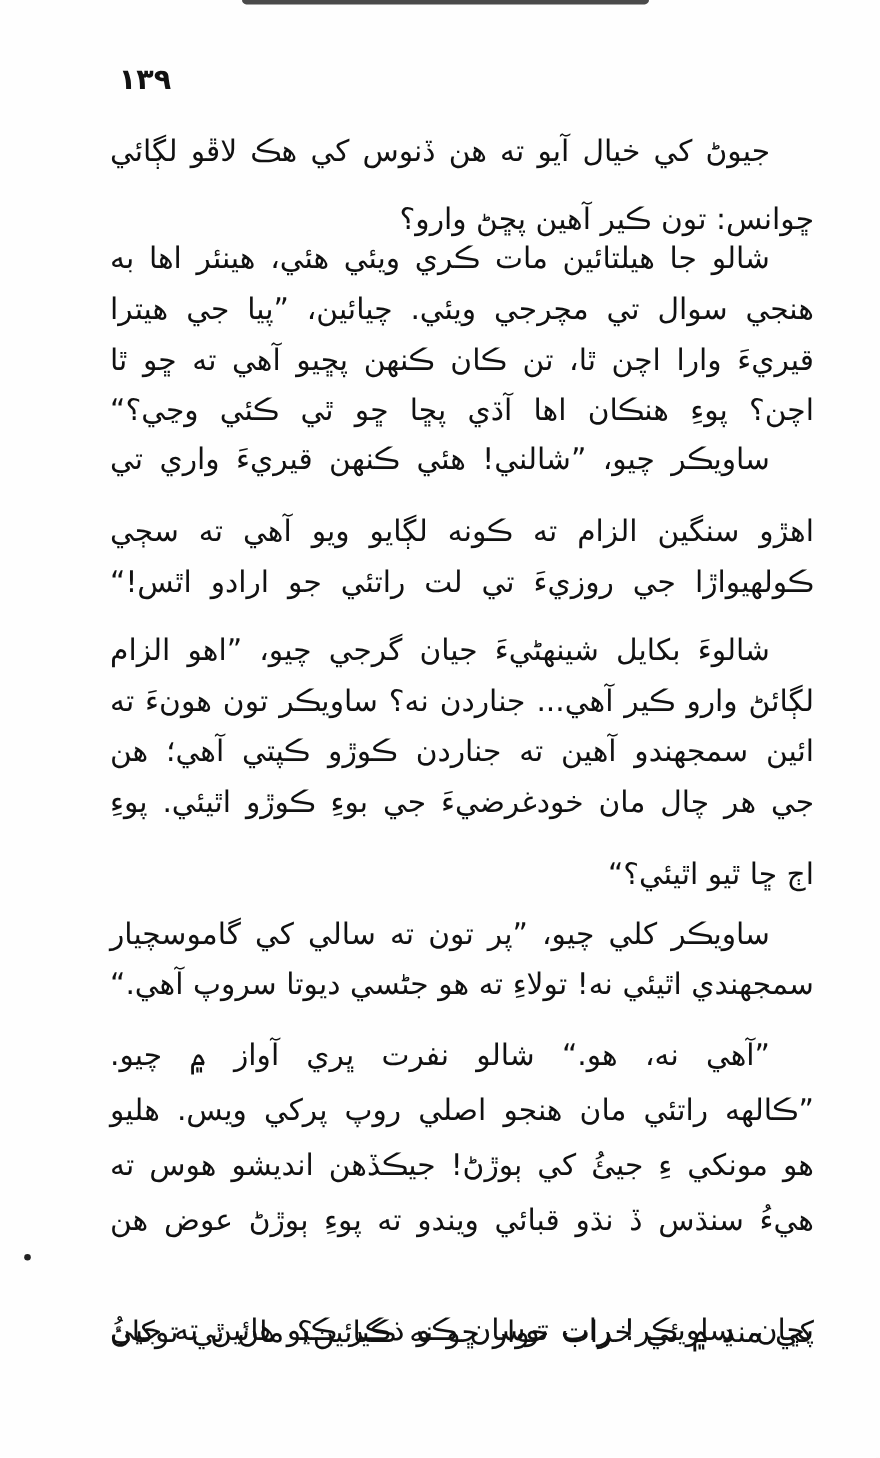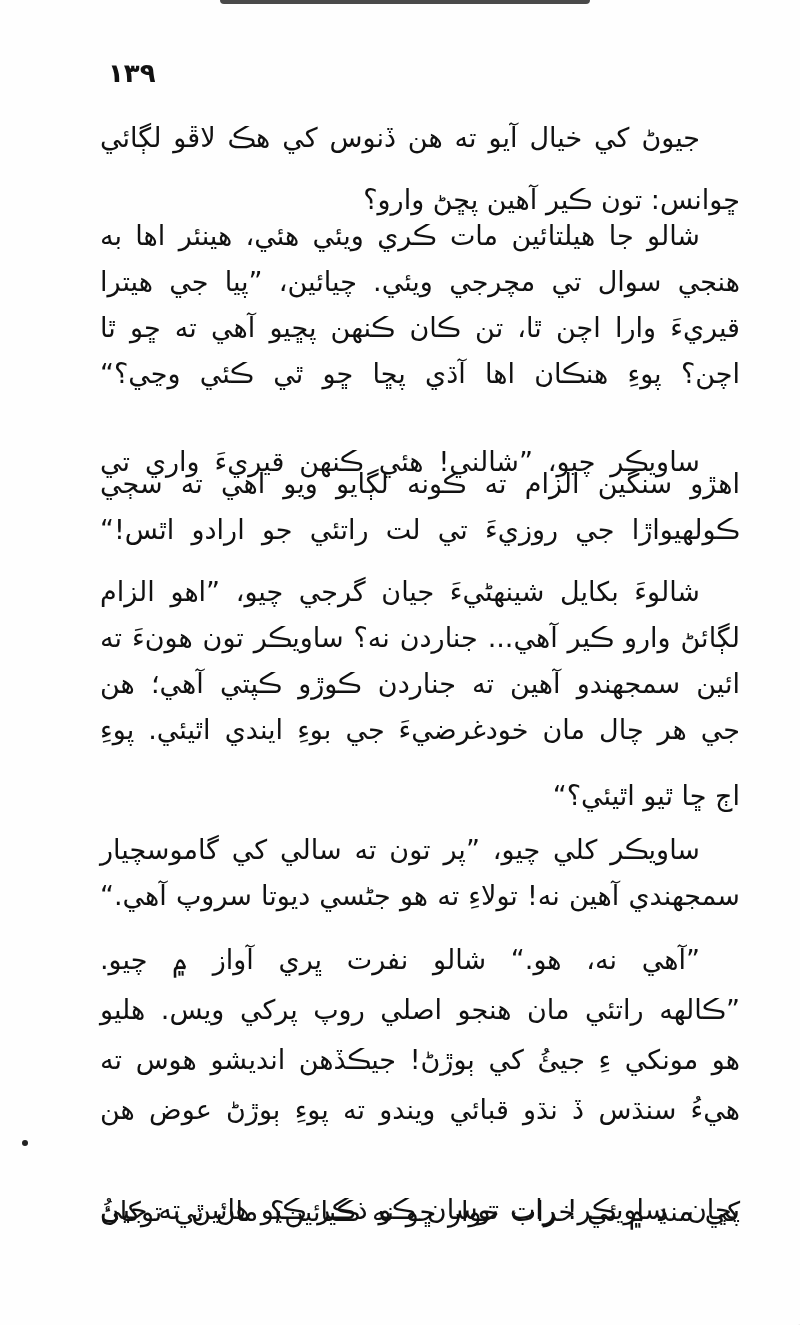--- a/index.html
+++ b/index.html
@@ -134,32 +134,32 @@
   <div class="text-block">
 
     <div class="line indent" style="top:118px">جيوڻ کي خيال آيو ته هن ڏنوس کي هڪ لاڦو لڳائي</div>
     <div class="line short" style="top:160px">ڇوانس: تون ڪير آهين پڇڻ وارو؟</div>
 
     <div class="line indent" style="top:216px">شالو جا هيلتائين مات ڪري ويئي هئي، هينئر اها به</div>
     <div class="line" style="top:262px">هنجي سوال تي مچرجي ويئي. چيائين، ”پيا جي هيترا</div>
     <div class="line" style="top:308px">قيريءَ وارا اچن ٿا، تن ڪان ڪنهن پڇيو آهي ته ڇو ٿا</div>
     <div class="line" style="top:354px">اچن؟ پوءِ هنڪان اها آڌي پڇا ڇو ٿي ڪئي وڃي؟“</div>
 
-    <div class="line indent" style="top:442px">ساويڪر چيو، ”شالني! هئي ڪنهن قيريءَ واري تي</div>
+    <div class="line indent" style="top:398px">ساويڪر چيو، ”شالني! هئي ڪنهن قيريءَ واري تي</div>
     <div class="line" style="top:464px">اهڙو سنگين الزام ته ڪونه لڳايو ويو آهي ته سڄي</div>
     <div class="line" style="top:510px">ڪولهيواڙا جي روزيءَ تي لت راتئي جو ارادو اٿس!“</div>
 
     <div class="line indent" style="top:572px">شالوءَ بکايل شينهڻيءَ جيان گرجي چيو، ”اهو الزام</div>
     <div class="line" style="top:618px">لڳائڻ وارو ڪير آهي... جناردن نه؟ ساويڪر تون هونءَ ته</div>
     <div class="line" style="top:664px">ائين سمجهندو آهين ته جناردن ڪوڙو ڪپتي آهي؛ هن</div>
-    <div class="line" style="top:710px">جي هر چال مان خودغرضيءَ جي بوءِ ايندي اٿيئي. پوءِ</div>
+    <div class="line" style="top:710px">جي هر چال مان خودغرضيءَ جي بوءِ ڪوڙو اٿيئي. پوءِ</div>
     <div class="line short" style="top:756px">اڄ ڇا ٿيو اٿيئي؟“</div>
 
     <div class="line indent" style="top:830px">ساويڪر کلي چيو، ”پر تون ته سالي کي گاموسچيار</div>
-    <div class="line" style="top:876px">سمجهندي آهين نه! تولاءِ ته هو جڻسي ديوتا سروپ آهي.“</div>
+    <div class="line" style="top:876px">سمجهندي اٿيئي نه! تولاءِ ته هو جڻسي ديوتا سروپ آهي.“</div>
 
     <div class="line indent" style="top:940px">”آهي نه، هو.“ شالو نفرت ڀري آواز ۾ چيو.</div>
     <div class="line" style="top:990px">”ڪالهه راتئي مان هنجو اصلي روپ پرکي ويس. هليو</div>
     <div class="line" style="top:1040px">هو مونکي ءِ جيئُ کي ٻوڙڻ! جيڪڏهن انديشو هوس ته</div>
     <div class="line" style="top:1090px">هيءُ سنڌس ڏ نڌو قبائي ويندو ته پوءِ ٻوڙڻ عوض هن</div>
     <div class="line" style="top:1192px">کي منڍ ۾ ئي خراب خوار ڇو نه ڪيائين؟ مان ٿي توکان</div>
     <div class="line" style="top:1190px">پڇان، ساويڪر! رات توسان ڪو ذڪر ڪيو هائين ته جيئُ</div>
   </div>
 </div>
 

